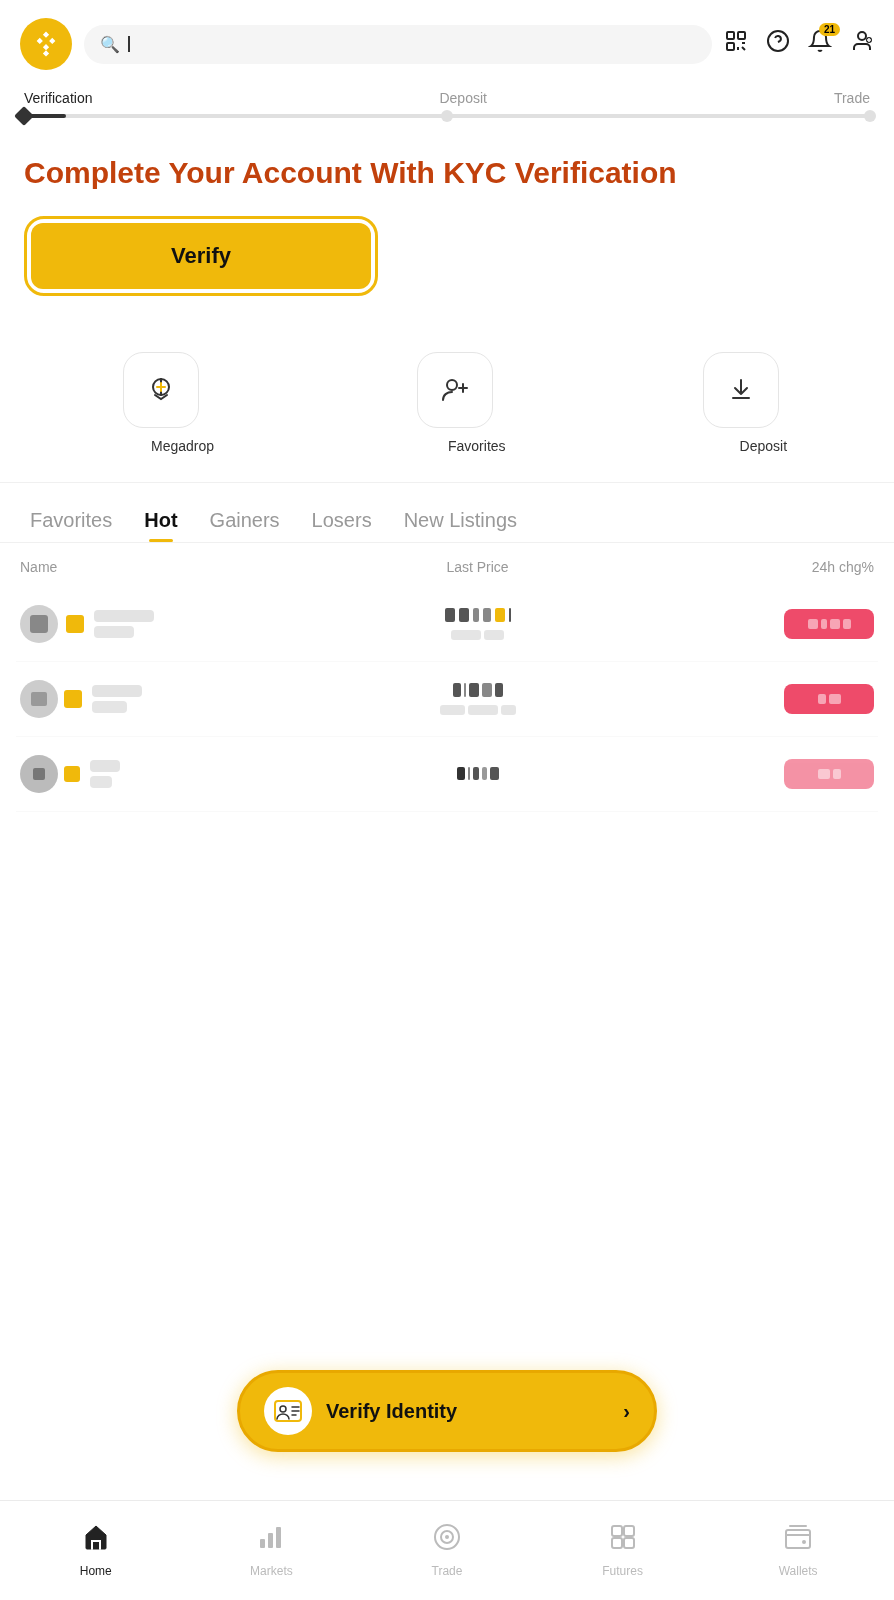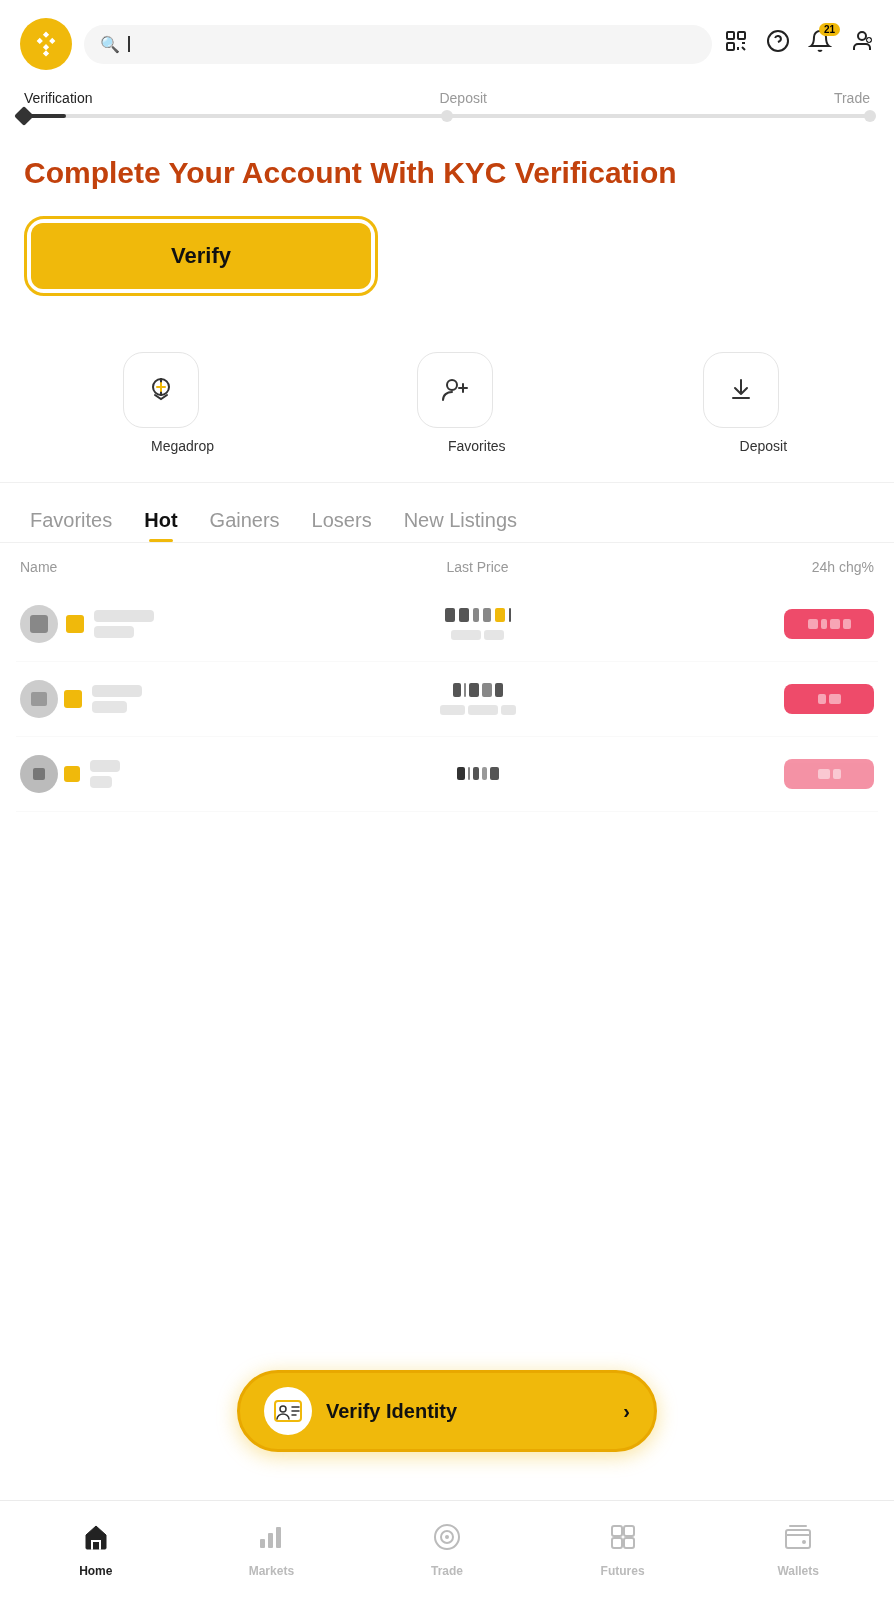--- a/index.html
+++ b/index.html
@@ -370,21 +370,21 @@
       flex: 1;
     }
     .nav-icon {
       font-size: 26px;
       color: #222;
     }
     .nav-icon.inactive { color: #BBBBBB; }
     .nav-label {
       font-size: 12px;
       color: #222;
-      font-weight: 700;
+      font-weight: 400;
     }
     .nav-label.inactive { color: #BBBBBB; }
 
     
     .market-row.partial {
       overflow: hidden;
       max-height: 80px;
     }
   </style>
 </head>

